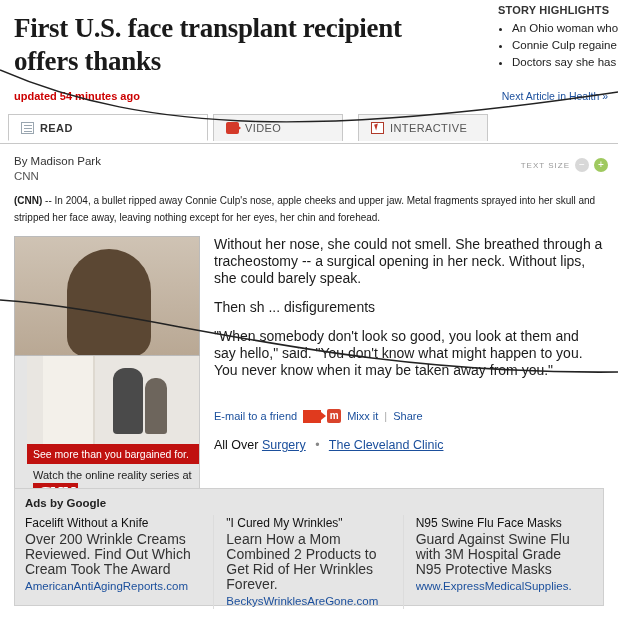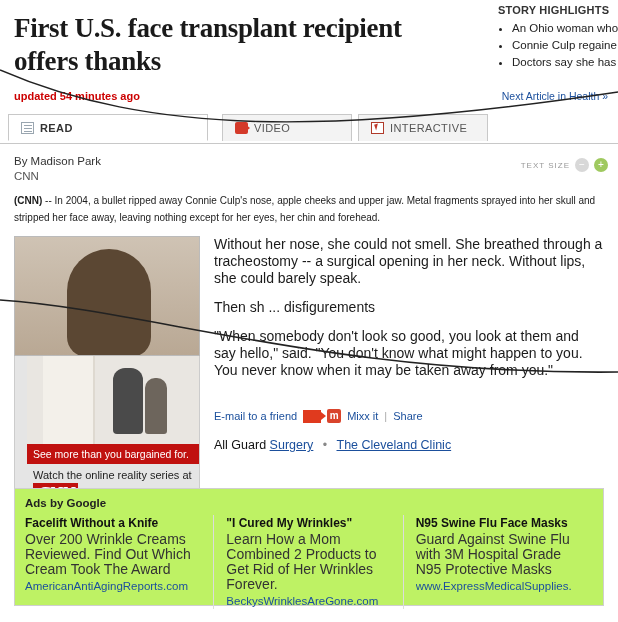--- a/index.html
+++ b/index.html
@@ -101,21 +101,21 @@
     letter-spacing: 0.4px;
     cursor: pointer;
   }
   .tab.active {
     background: #fff;
     color: #333;
     font-weight: bold;
     border-bottom: 1px solid #fff;
   }
   .tab-read   { left: 8px;   width: 200px; }
-  .tab-video  { left: 222px; width: 130px; }
+  .tab-video  { left: 213px; width: 130px; }
   .tab-inter  { left: 358px; width: 130px; }
   .tabbar::after{
     content:"";
     position:absolute;
     left:8px; right:0; bottom:0; height:1px;
     background:transparent;
   }
   .tabstrip-bg {
     position: absolute;
     left: 208px; right: 0; top: 0; height: 27px;
@@ -361,21 +361,21 @@
   }
   .allabout .bullet { color: #888; margin: 0 6px; }
 
   
   .google-ads {
     position: absolute;
     left: 14px;
     top: 488px;
     width: 590px;
     border: 1px solid #cfcfcf;
-    background: #bef264;
+    background: #e5e5e5;
     padding: 8px 10px 10px 10px;
     height: 118px;
   }
   .google-ads h4 {
     margin: 0 0 6px 0;
     font-size: 11.5px;
     font-weight: bold;
     color: #222;
   }
   .ads-grid {
@@ -385,21 +385,21 @@
   .ad-col {
     width: 33.33%;
     padding-right: 12px;
     border-right: 1px solid #dcdcdc;
     padding-left: 0;
   }
   .ad-col + .ad-col { padding-left: 12px; }
   .ad-col:last-child { border-right: none; }
   .ad-col .t {
     font-size: 12px;
-    font-weight: bold;
+    font-weight: normal;
     color: #111;
     line-height: 16px;
     margin-bottom: 1px;
   }
   .ad-col .d {
     font-size: 14px;
     color: #333;
     line-height: 15px;
   }
   .ad-col .u {
@@ -502,21 +502,21 @@
       <div class="share-row">
         <a href="#">E-mail to a friend</a>
         <span class="mail-ic"></span>
         <span class="mixx-ic">m</span>
         <a href="#">Mixx it</a>
         <span class="sep">|</span>
         <a href="#">Share</a>
       </div>
 
       <div class="allabout">
-        <span>All Guard</span>
+        <span>All Over</span>
         <a href="#">Surgery</a>
         <span class="bullet">•</span>
         <a href="#">The Cleveland Clinic</a>
       </div>
 
     </div>
   </div>
 
   <div class="google-ads">
     <h4>Ads by Google</h4>

